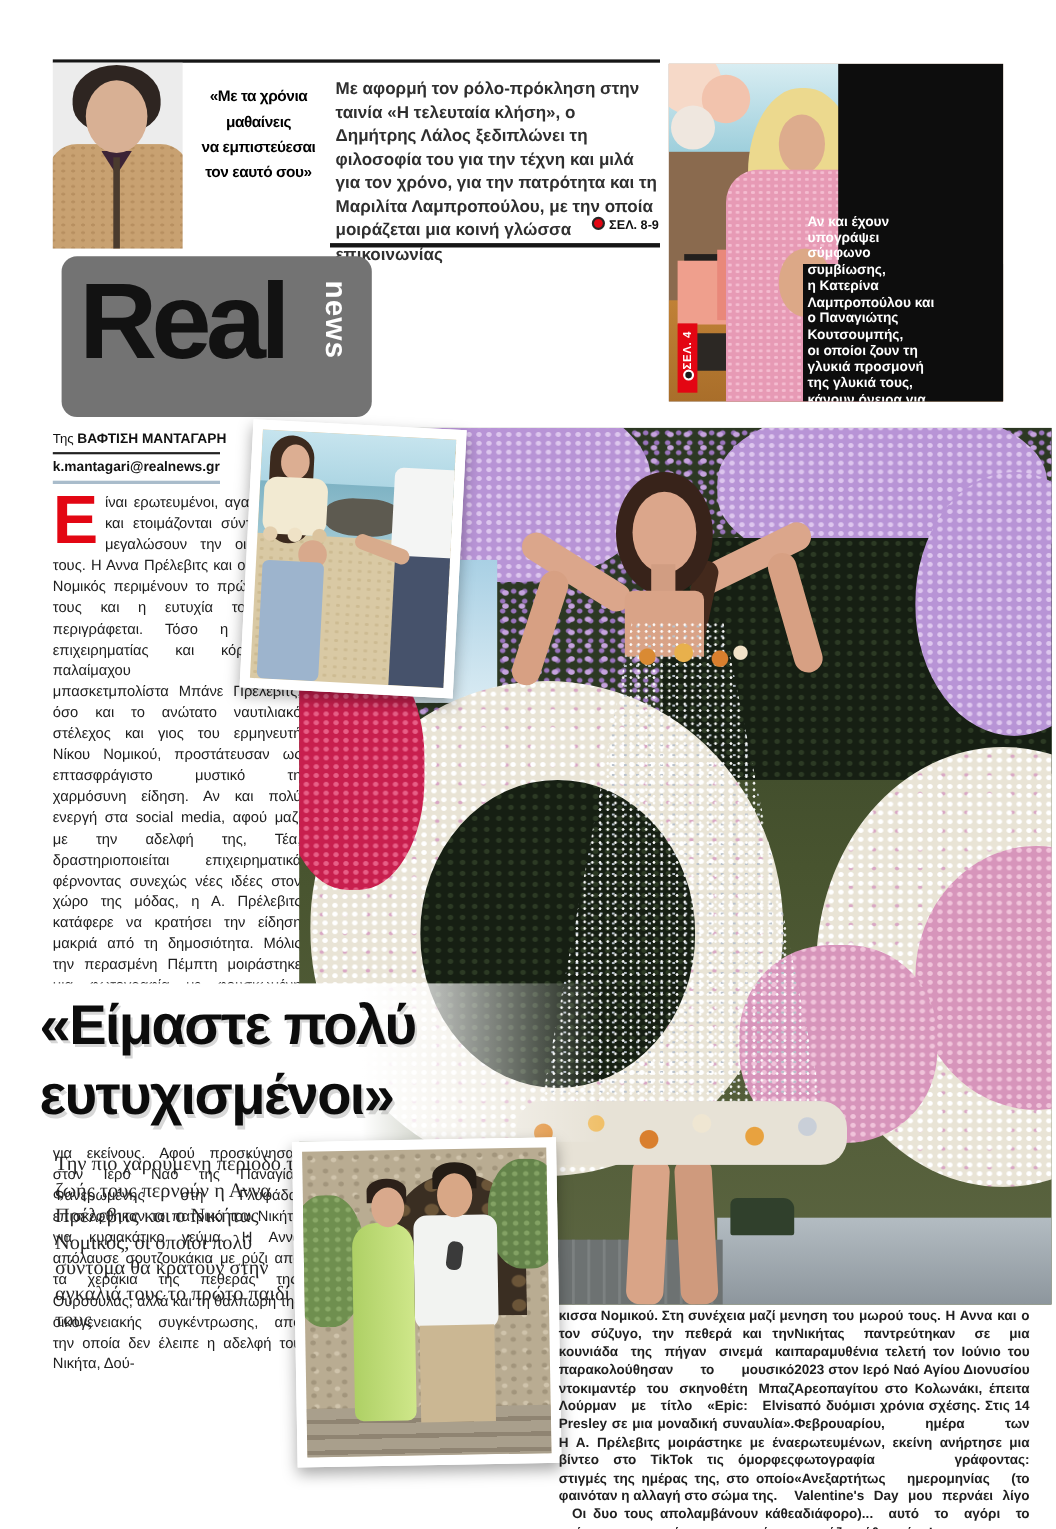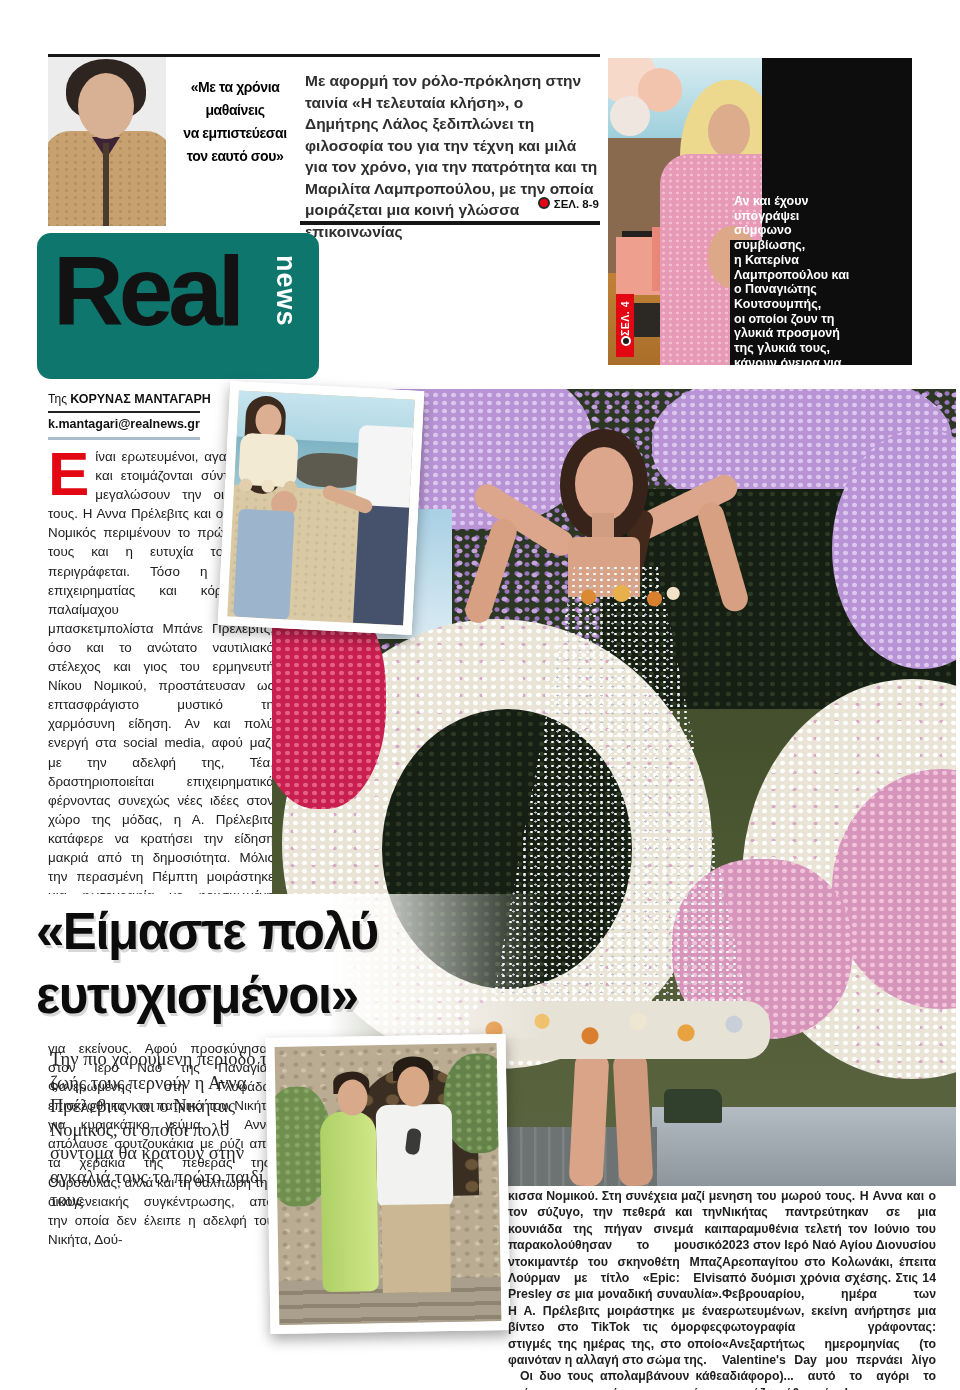--- a/index.html
+++ b/index.html
@@ -38,21 +38,21 @@
   .tr-belly{position:absolute;left:100px;top:168px;width:48px;height:62px;border-radius:50%;background:#dca887;}
   .tr-black{position:absolute;right:0;top:0;bottom:0;width:150px;background:#0d0d0d;}
   .tr-black2{position:absolute;right:0;top:182px;bottom:0;width:182px;background:#0d0d0d;}
   .tr-head{position:absolute;right:8px;top:36px;width:170px;text-align:right;color:#fff;font-size:20.5px;line-height:23px;font-weight:800;letter-spacing:-0.3px;}
   .tr-body{position:absolute;right:8px;top:112px;width:170px;color:#fff;font-size:12.5px;line-height:14.7px;font-weight:700;margin-top:24px;}
   .ribbon{position:absolute;left:8px;bottom:8px;background:#e30613;color:#fff;font-size:10.5px;font-weight:700;
     writing-mode:vertical-rl;transform:rotate(180deg);padding:7px 3px;letter-spacing:0.5px;}
   .ribbon .ref-icon{width:6px;height:6px;border:2px solid #fff;background:#1a1a1a;margin:4px 0 0 0;}
 
   
-  .logo-real{left:37px;top:233px;width:282px;height:146px;background:#0f766e;border-radius:14px;}
+  .logo-real{left:56px;top:233px;width:282px;height:146px;background:#737373;border-radius:14px;}
   .logo-real-word{position:absolute;left:16px;top:2px;font-size:98px;font-weight:700;letter-spacing:-5px;color:#121212;}
   .logo-news{position:absolute;right:18px;top:22px;writing-mode:vertical-rl;color:#fff;font-size:27px;font-weight:700;letter-spacing:1px;}
   .logo-life{left:340px;top:233px;width:260px;height:146px;background:#e3231c;border-radius:14px;text-align:center;}
   .logo-life-word{position:absolute;left:0;right:0;top:-4px;font-size:104px;font-weight:700;letter-spacing:-3px;color:#fff;}
 
   
   .byline1{left:48px;top:392px;width:200px;font-size:12px;color:#111;}
   .byline1 b{font-size:12.5px;}
   .byrule1{left:48px;top:411px;width:152px;height:2px;background:#222;}
   .byline2{left:48px;top:417px;width:200px;font-size:12.5px;font-weight:700;color:#111;}
@@ -207,21 +207,21 @@
       <div>το μωρού τους</div>
     </div>
     <div class="ribbon"><span class="ref-icon"></span><span>ΣΕΛ. 4</span></div>
   </div>
 
   <div class="abs logo-real">
     <div class="logo-real-word">Real</div>
     <div class="logo-news">news</div>
   </div>
 
-  <div class="abs byline1"><span>Της</span> <b>ΚΟΡΥΝΑΣ ΜΑΝΤΑΓΑΡΗ</b></div>
+  <div class="abs byline1"><span>Της</span> <b>ΒΑΦΤΙΣΗ ΜΑΝΤΑΓΑΡΗ</b></div>
   <div class="abs byrule1"></div>
   <div class="abs byline2">k.mantagari@realnews.gr</div>
   <div class="abs byrule2"></div>
 
   <div class="abs article">
     <p><span class="dropcap">Ε</span><span>ίναι ερωτευμένοι, αγαπημένοι και ετοιμάζονται σύντομα να μεγαλώσουν την οικογένειά τους. Η Αννα Πρέλεβιτς και ο Νικήτας Νομικός περιμένουν το πρώτο παιδί τους και η ευτυχία τους δεν περιγράφεται. Τόσο η όμορφη επιχειρηματίας και κόρη του παλαίμαχου διεθνούς μπασκετμπολίστα Μπάνε Πρέλεβιτς, όσο και το ανώτατο ναυτιλιακό στέλεχος και γιος του ερμηνευτή Νίκου Νομικού, προστάτευσαν ως επτασφράγιστο μυστικό τη χαρμόσυνη είδηση. Αν και πολύ ενεργή στα social media, αφού μαζί με την αδελφή της, Τέα, δραστηριοποιείται επιχειρηματικά φέρνοντας συνεχώς νέες ιδέες στον χώρο της μόδας, η Α. Πρέλεβιτς κατάφερε να κρατήσει την είδηση μακριά από τη δημοσιότητα. Μόλις την περασμένη Πέμπτη μοιράστηκε μια φωτογραφία με φουσκωμένη κοιλίτσα. «Είμαστε πολύ ευτυχισμένοι, είναι το ωραιότερο δώρο της ζωής μας», είναι τα λόγια που συνοψίζουν τα συναισθήματα τα οποία βιώνουν τους τελευταίους μήνες.</span></p>
     <p>Η περασμένη Κυριακή ήταν μια ημέρα αφιερωμένη στην οικογένεια για εκείνους. Αφού προσκύνησαν στον Ιερό Ναό της Παναγίας Φανερωμένης στη Γλυφάδα, επισκέφθηκαν το πατρικό του Νικήτα για κυριακάτικο γεύμα. Η Αννα απόλαυσε σουτζουκάκια με ρύζι από τα χεράκια της πεθεράς της, Ούρσουλας, αλλά και τη θαλπωρή της οικογενειακής συγκέντρωσης, από την οποία δεν έλειπε η αδελφή του Νικήτα, Δού-</p>
   </div>
 
   <div class="abs main-photo">

